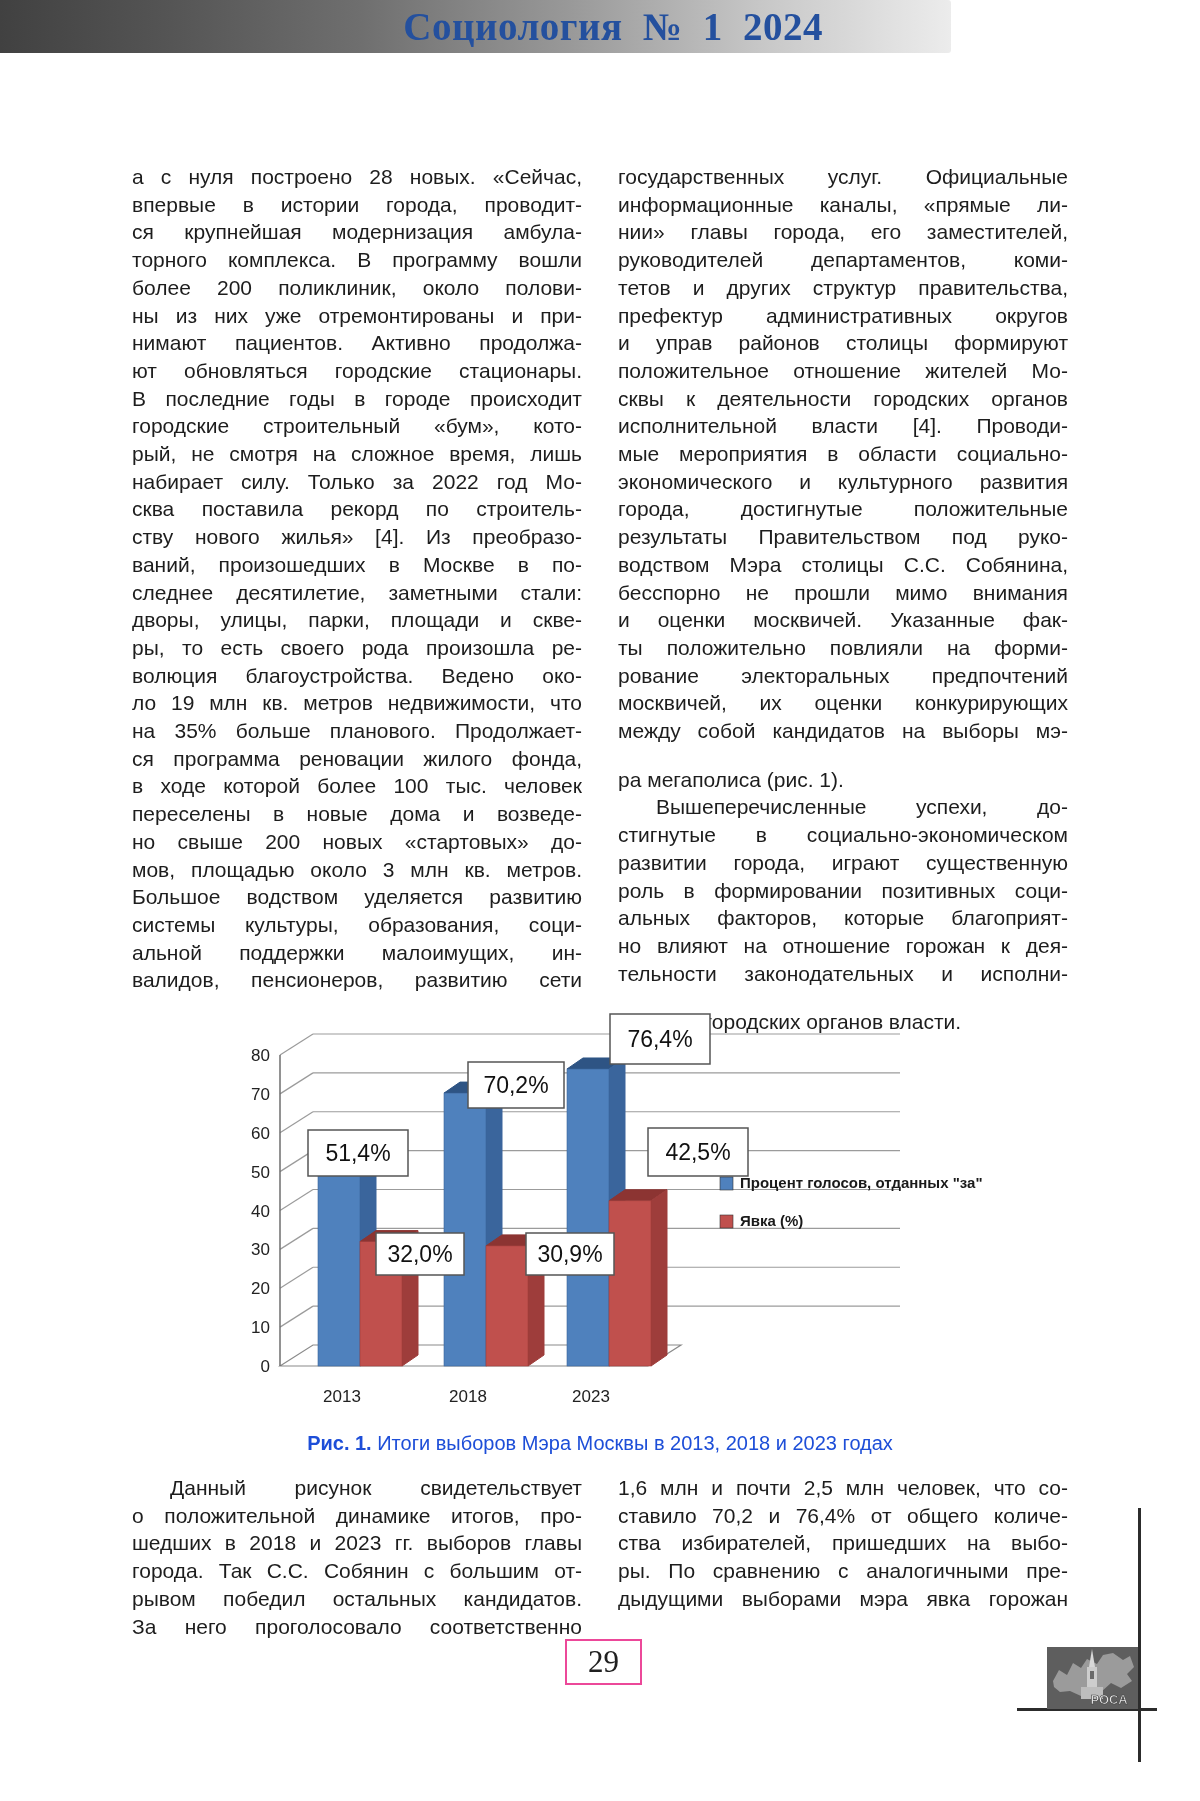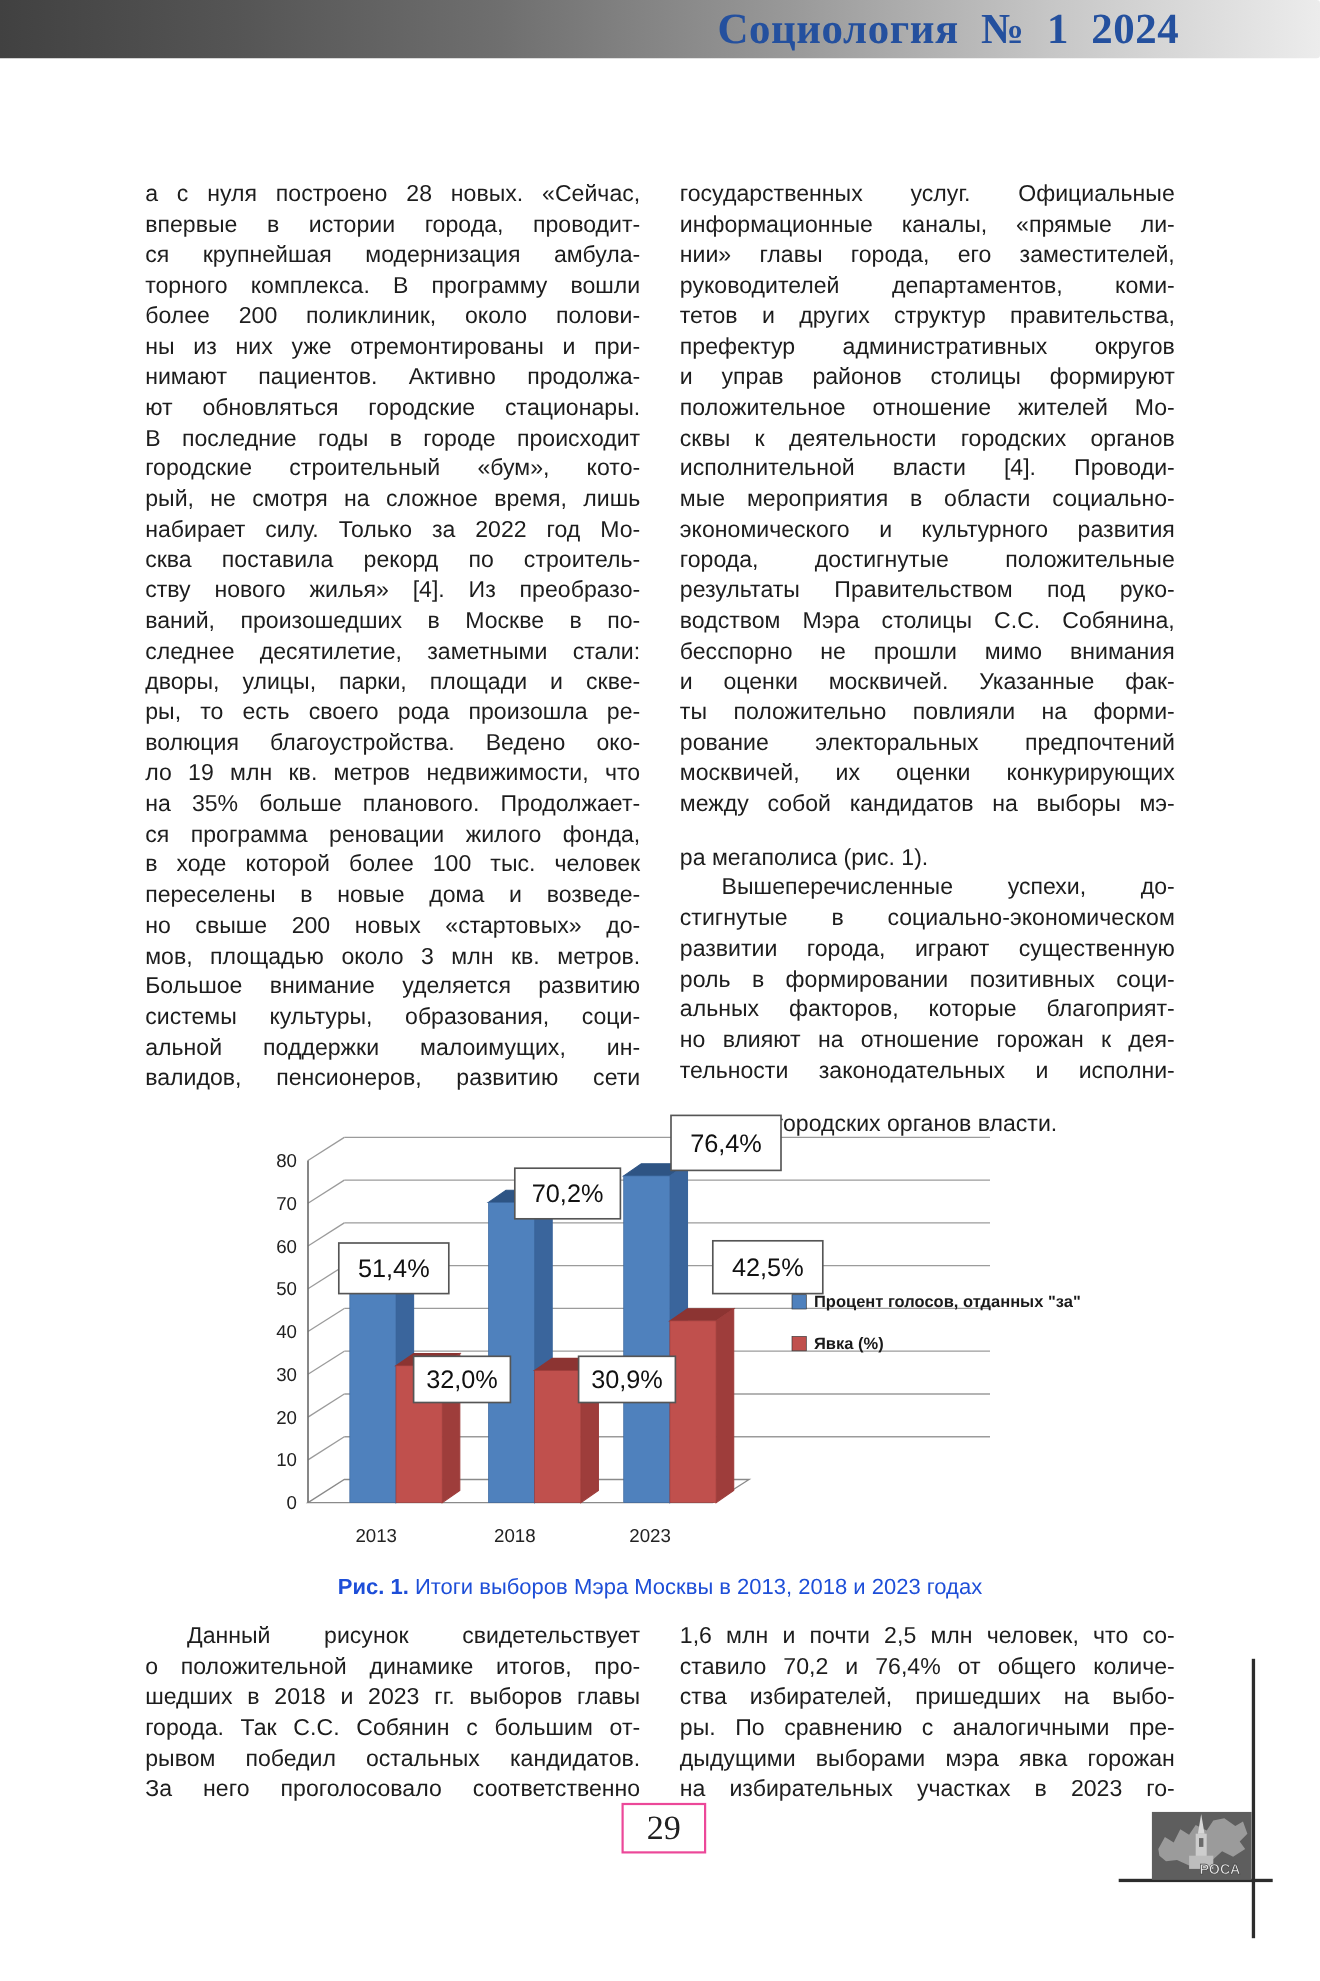--- a/index.html
+++ b/index.html
@@ -1,19 +1,19 @@
 <!DOCTYPE html>
 <html><head>
 <meta charset="utf-8">
 <style>
   html,body{margin:0;padding:0;background:#ffffff;}
   .page{position:relative;width:1200px;height:1801px;background:#fff;overflow:hidden;
         font-family:"Liberation Sans",sans-serif;color:#1d1d1d;}
   
-  .grad-bar{position:absolute;left:0;top:94;width:1200px;height:53px;
+  .grad-bar{position:absolute;left:0;top:94;width:951px;height:53px;
     background:linear-gradient(to right,#414141 0%,#555555 18%,#6f6f6f 38%,#999999 60%,#c7c7c7 80%,#ececec 100%);
     border-radius:0 3px 3px 0;}
   .journal-title{position:absolute;right:128px;top:0;height:53px;line-height:53px;
     font-family:"Liberation Serif",serif;font-weight:bold;font-size:39px;color:#24509e;
     word-spacing:10px;letter-spacing:0.5px;}
   
   .tcol{position:absolute;width:450px;font-size:21px;line-height:27.7px;}
   .tline{text-align:justify;text-align-last:justify;white-space:normal;}
   .tline.ragged{text-align:left;text-align-last:left;margin-top:21px;}
   .tline.ind{text-indent:38px;}
@@ -64,21 +64,21 @@
       <div class="tline">дворы, улицы, парки, площади и скве-</div>
       <div class="tline">ры, то есть своего рода произошла ре-</div>
       <div class="tline">волюция благоустройства. Ведено око-</div>
       <div class="tline">ло 19 млн кв. метров недвижимости, что</div>
       <div class="tline">на 35% больше планового. Продолжает-</div>
       <div class="tline">ся программа реновации жилого фонда,</div>
       <div class="tline">в ходе которой более 100 тыс. человек</div>
       <div class="tline">переселены в новые дома и возведе-</div>
       <div class="tline">но свыше 200 новых «стартовых» до-</div>
       <div class="tline">мов, площадью около 3 млн кв. метров.</div>
-      <div class="tline">Большое внимание уделяется развитию</div>
+      <div class="tline">Большое водством уделяется развитию</div>
       <div class="tline">системы культуры, образования, соци-</div>
       <div class="tline">альной поддержки малоимущих, ин-</div>
       <div class="tline">валидов, пенсионеров, развитию сети</div>
     </div>
   <div class="tcol" id="col-right-top">
       <div class="tline">государственных услуг. Официальные</div>
       <div class="tline">информационные каналы, «прямые ли-</div>
       <div class="tline">нии» главы города, его заместителей,</div>
       <div class="tline">руководителей департаментов, коми-</div>
       <div class="tline">тетов и других структур правительства,</div>
@@ -219,21 +219,20 @@
       <div class="tline">города. Так С.С. Собянин с большим от-</div>
       <div class="tline">рывом победил остальных кандидатов.</div>
       <div class="tline">За него проголосовало соответственно</div>
     </div>
   <div class="tcol" id="col-right-bottom">
       <div class="tline">1,6 млн и почти 2,5 млн человек, что со-</div>
       <div class="tline">ставило 70,2 и 76,4% от общего количе-</div>
       <div class="tline">ства избирателей, пришедших на выбо-</div>
       <div class="tline">ры. По сравнению с аналогичными пре-</div>
       <div class="tline">дыдущими выборами мэра явка горожан</div>
-      <div class="tline">на избирательных участках в 2023 го-</div>
     </div>
 
   <div class="page-num-box">29</div>
 
   <div class="v-rule"></div>
   <div class="h-rule"></div>
 
   <div class="logo">
     <svg width="91" height="62" viewBox="0 0 91 62">
       <rect x="0" y="0" width="91" height="62" fill="#5e5e5e"></rect>

